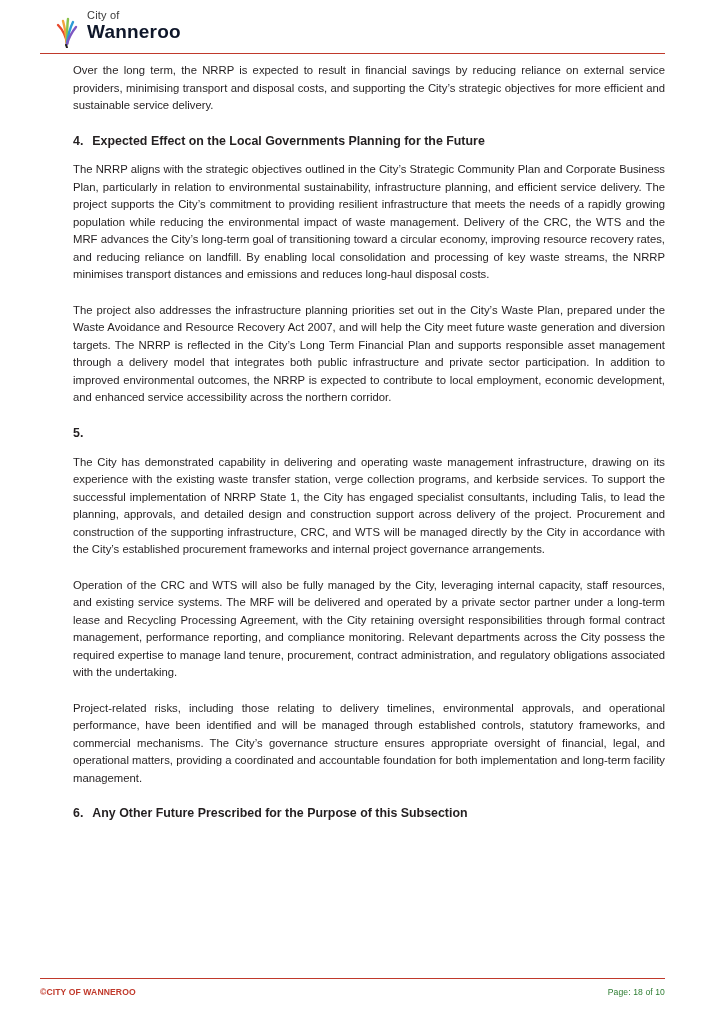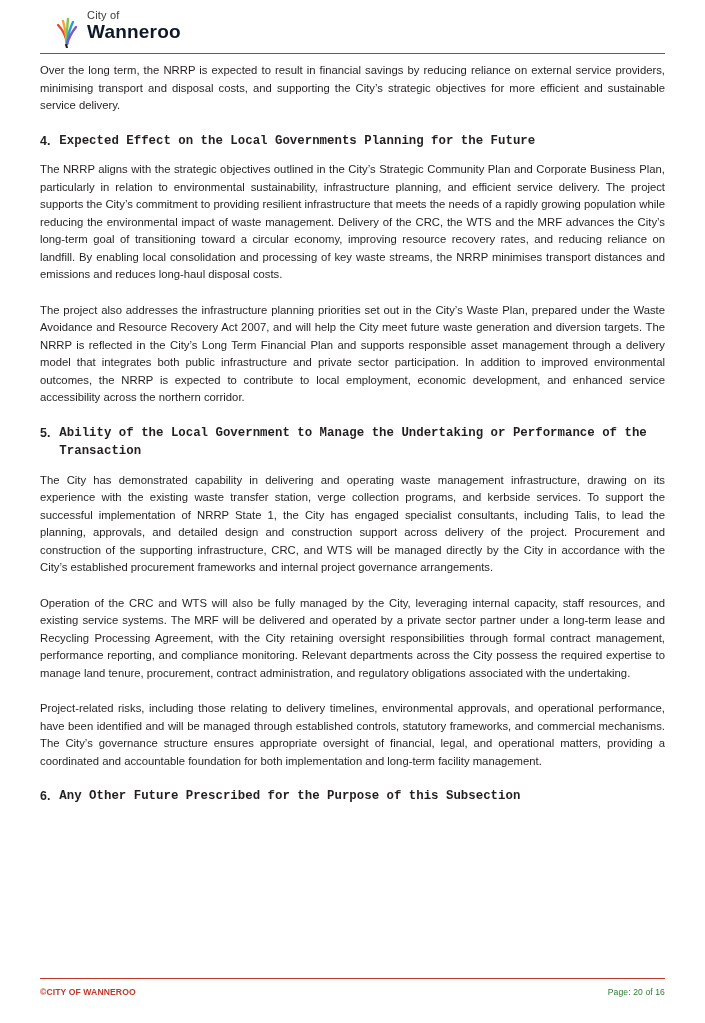--- a/index.html
+++ b/index.html
@@ -65,41 +65,42 @@
     right: 40px;
     bottom: 8px;
     height: 1px;
     background: #c0392b;
   }
 
   
   .content {
     padding: 0 40px;
     box-sizing: border-box;
+    margin-left: 33px;
   }
   p.para {
     font-size: 11.3px;
     line-height: 1.55;
     text-align: justify;
     margin: 0 0 13px 0;
     color: #231f20;
   }
   p.para:last-child { margin-bottom: 0; }
 
   h2.heading {
     font-size: 12.4px;
     font-weight: bold;
     margin: 18px 0 11px 0;
     color: #231f20;
     display: flex;
     gap: 9px;
     line-height: 1.45;
   }
   h2.heading .num { flex: none; }
-  h2.heading .txt { display: block; font-family: Liberation Mono, monospace; }
+  h2.heading .txt { display: block; }
   .spacer-sm { height: 5px; }
 
   
   .footer {
     position: absolute;
     left: 40px;
     right: 40px;
     bottom: 26px;
   }
   .footer-rule {
@@ -157,36 +158,35 @@
     <h2 class="heading">
       <span class="num">4.</span>
       <span class="txt">Expected Effect on the Local Governments Planning for the Future</span>
     </h2>
     <p class="para">The NRRP aligns with the strategic objectives outlined in the City’s Strategic Community Plan and Corporate Business Plan, particularly in relation to environmental sustainability, infrastructure planning, and efficient service delivery. The project supports the City’s commitment to providing resilient infrastructure that meets the needs of a rapidly growing population while reducing the environmental impact of waste management. Delivery of the CRC, the WTS and the MRF advances the City’s long-term goal of transitioning toward a circular economy, improving resource recovery rates, and reducing reliance on landfill. By enabling local consolidation and processing of key waste streams, the NRRP minimises transport distances and emissions and reduces long-haul disposal costs.</p>
     <div class="spacer-sm"></div>
     <p class="para">The project also addresses the infrastructure planning priorities set out in the City’s Waste Plan, prepared under the Waste Avoidance and Resource Recovery Act 2007, and will help the City meet future waste generation and diversion targets. The NRRP is reflected in the City’s Long Term Financial Plan and supports responsible asset management through a delivery model that integrates both public infrastructure and private sector participation. In addition to improved environmental outcomes, the NRRP is expected to contribute to local employment, economic development, and enhanced service accessibility across the northern corridor.</p>
 
     <h2 class="heading">
       <span class="num">5.</span>
-      <span class="txt">Ability of the Local Government to Manage the Undertaking or Performance of the Transaction</span>
     </h2>
     <p class="para">The City has demonstrated capability in delivering and operating waste management infrastructure, drawing on its experience with the existing waste transfer station, verge collection programs, and kerbside services. To support the successful implementation of NRRP State 1, the City has engaged specialist consultants, including Talis, to lead the planning, approvals, and detailed design and construction support across delivery of the project. Procurement and construction of the supporting infrastructure, CRC, and WTS will be managed directly by the City in accordance with the City’s established procurement frameworks and internal project governance arrangements.</p>
     <div class="spacer-sm"></div>
     <p class="para">Operation of the CRC and WTS will also be fully managed by the City, leveraging internal capacity, staff resources, and existing service systems. The MRF will be delivered and operated by a private sector partner under a long-term lease and Recycling Processing Agreement, with the City retaining oversight responsibilities through formal contract management, performance reporting, and compliance monitoring. Relevant departments across the City possess the required expertise to manage land tenure, procurement, contract administration, and regulatory obligations associated with the undertaking.</p>
     <div class="spacer-sm"></div>
     <p class="para">Project-related risks, including those relating to delivery timelines, environmental approvals, and operational performance, have been identified and will be managed through established controls, statutory frameworks, and commercial mechanisms. The City’s governance structure ensures appropriate oversight of financial, legal, and operational matters, providing a coordinated and accountable foundation for both implementation and long-term facility management.</p>
 
     <h2 class="heading">
       <span class="num">6.</span>
       <span class="txt">Any Other Future Prescribed for the Purpose of this Subsection</span>
     </h2>
 
   </div>
 
   <div class="footer">
     <div class="footer-rule"></div>
     <div class="footer-row">
       <span class="footer-left">©CITY OF WANNEROO</span>
-      <span class="footer-right">Page: 20 of 16</span>
+      <span class="footer-right">Page: 18 of 10</span>
     </div>
   </div>
 
 </div>
 
 </body></html>

